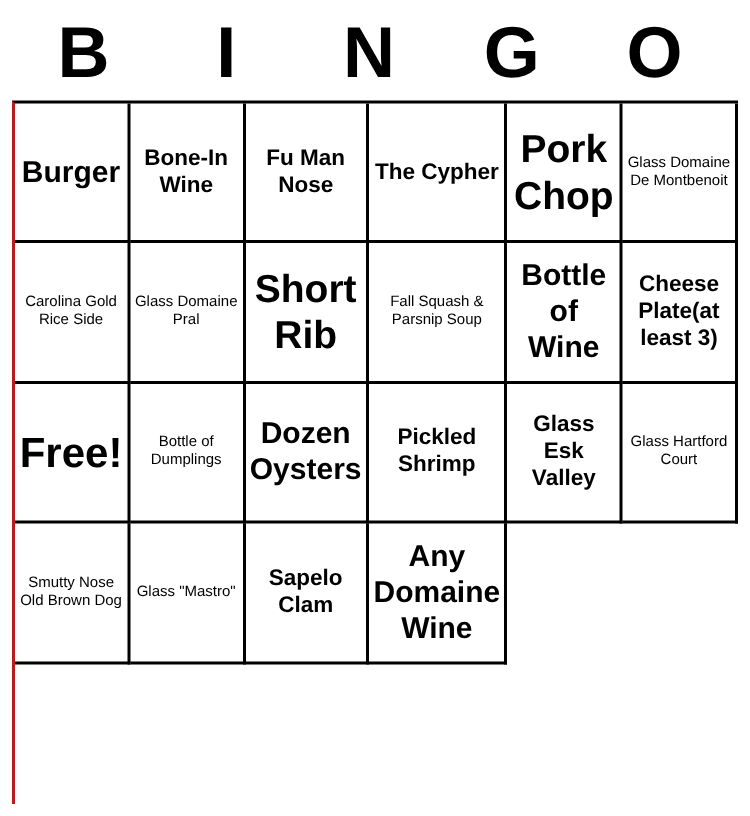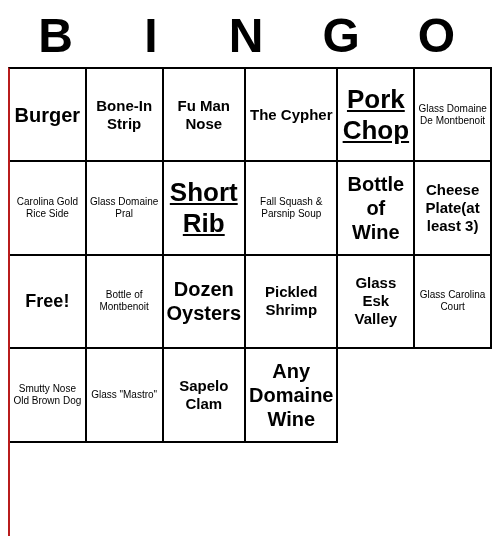--- a/index.html
+++ b/index.html
@@ -50,48 +50,47 @@
     .cell-text {
       font-size: 10px;
     }
     .cell-large {
       font-size: 20px;
       font-weight: bold;
     }
     .cell-xlarge {
       font-size: 26px;
       font-weight: bold;
-      text-decoration: underline;
     }
     .cell-medium {
       font-size: 15px;
       font-weight: bold;
     }
     .free-cell {
-      font-size: 18px;
+      font-size: 28px;
       font-weight: bold;
     }
   </style>
 </head>
 <body>
 
 <div class="bingo-title">
   <span>B</span>
   <span>I</span>
   <span>N</span>
   <span>G</span>
   <span>O</span>
 </div>
 
 <div class="bingo-grid" id="grid">
     <div class="bingo-cell">
       <span class="cell-large">Burger</span>
     </div>
     <div class="bingo-cell">
-      <span class="cell-medium">Bone-In Strip</span>
+      <span class="cell-medium">Bone-In Wine</span>
     </div>
     <div class="bingo-cell">
       <span class="cell-medium">Fu Man Nose</span>
     </div>
     <div class="bingo-cell">
       <span class="cell-medium">The Cypher</span>
     </div>
     <div class="bingo-cell">
       <span class="cell-xlarge">Pork Chop</span>
     </div>
@@ -113,33 +112,33 @@
     <div class="bingo-cell">
       <span class="cell-large">Bottle of Wine</span>
     </div>
     <div class="bingo-cell">
       <span class="cell-medium">Cheese Plate(at least 3)</span>
     </div>
     <div class="bingo-cell">
       <span class="free-cell">Free!</span>
     </div>
     <div class="bingo-cell">
-      <span class="cell-text">Bottle of Montbenoit</span>
+      <span class="cell-text">Bottle of Dumplings</span>
     </div>
     <div class="bingo-cell">
       <span class="cell-large">Dozen Oysters</span>
     </div>
     <div class="bingo-cell">
       <span class="cell-medium">Pickled Shrimp</span>
     </div>
     <div class="bingo-cell">
       <span class="cell-medium">Glass Esk Valley</span>
     </div>
     <div class="bingo-cell">
-      <span class="cell-text">Glass Carolina Court</span>
+      <span class="cell-text">Glass Hartford Court</span>
     </div>
     <div class="bingo-cell">
       <span class="cell-text">Smutty Nose Old Brown Dog</span>
     </div>
     <div class="bingo-cell">
       <span class="cell-text">Glass "Mastro"</span>
     </div>
     <div class="bingo-cell">
       <span class="cell-medium">Sapelo Clam</span>
     </div>

